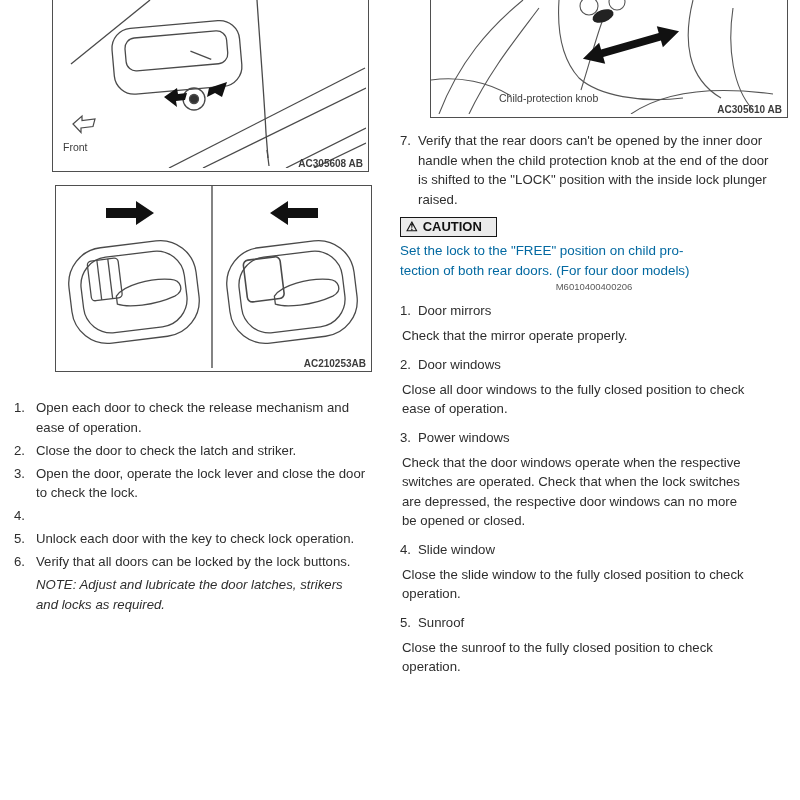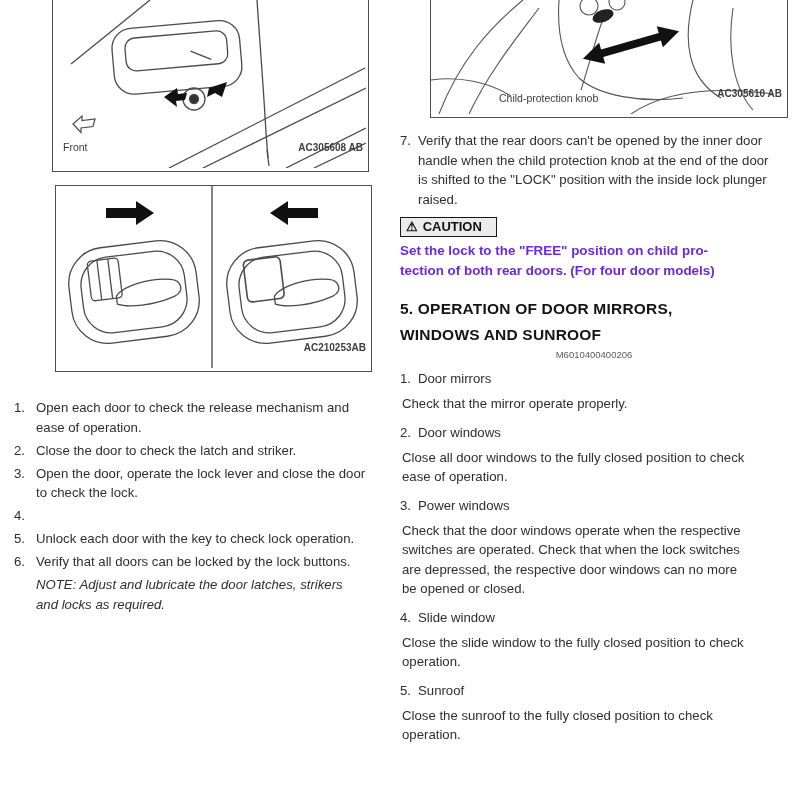--- a/index.html
+++ b/index.html
@@ -11,21 +11,21 @@
   .col-left{position:absolute;left:14px;top:0;width:378px;}
   .col-right{position:absolute;left:400px;top:0;width:390px;}
 
   
   .figbox{position:relative;background:#fff;border:1.5px solid #4f4f4f;}
   .fig-cut-top{border-top:none;text-align:center;}
   .fig1{margin-left:38px;width:315px;height:171px;margin-bottom:13px;}
   .fig2{margin-left:41px;width:315px;height:185px;}
   .fig3{margin-left:30px;width:356px;height:117px;}
   .figcode{
-    position:absolute;right:5px;bottom:18px;
+    position:absolute;right:5px;bottom:2px;
     font-size:10px;font-weight:bold;color:#3c3c3c;letter-spacing:0;
   }
   .figlabel{
     position:absolute;font-size:10.5px;color:#3c3c3c;
   }
   .fig1 .figlabel{left:10px;bottom:18px;}
   .fig3 .figlabel{left:68px;bottom:13px;}
   svg{display:block;}
 
   
@@ -43,21 +43,21 @@
   .item7 .num{width:18px;flex:none;}
   .item7 .txt{flex:1;max-width:352px;}
   .caution-box{
     display:inline-flex;align-items:center;gap:5px;
     margin-top:8px;padding:1px 14px 2px 5px;
     background:#ebebeb;border:1.7px solid #161616;
     font-size:13px;font-weight:bold;color:#111;
   }
   .caution-box .warn{font-size:13px;line-height:14px;}
   .caution-text{
-    margin-top:4px;font-size:13.4px;font-weight:bold;color:#6d28d9;
+    margin-top:4px;font-size:13.4px;font-weight:normal;color:#0369a1;
     line-height:19.5px;
   }
   .section-title{
     margin-top:16px;font-size:15.5px;font-weight:bold;color:#141414;
     line-height:26px;letter-spacing:.2px;
   }
   .section-code{
     text-align:center;font-size:9.5px;color:#5a5a5a;margin-top:1px;margin-right:2px;
   }
   .rlist{margin-top:8px;font-size:13.2px;}
@@ -191,24 +191,20 @@
   <div class="caution-box">
     <span class="warn">⚠</span>
     <span>CAUTION</span>
   </div>
   <div class="caution-text">
     <div>Set the lock to the "FREE" position on child pro-</div>
     <div>tection of both rear doors. (For four door models)</div>
   </div>
 
   
-  <div class="section-title">
-    <div>5. OPERATION OF DOOR MIRRORS,</div>
-    <div>WINDOWS AND SUNROOF</div>
-  </div>
   <div class="section-code">M6010400400206</div>
 
   
   <div class="rlist">
     <div>
       <div class="head">
         <span class="num">1.</span>
         <span>Door mirrors</span>
       </div>
       <div class="desc">Check that the mirror operate properly.</div>

